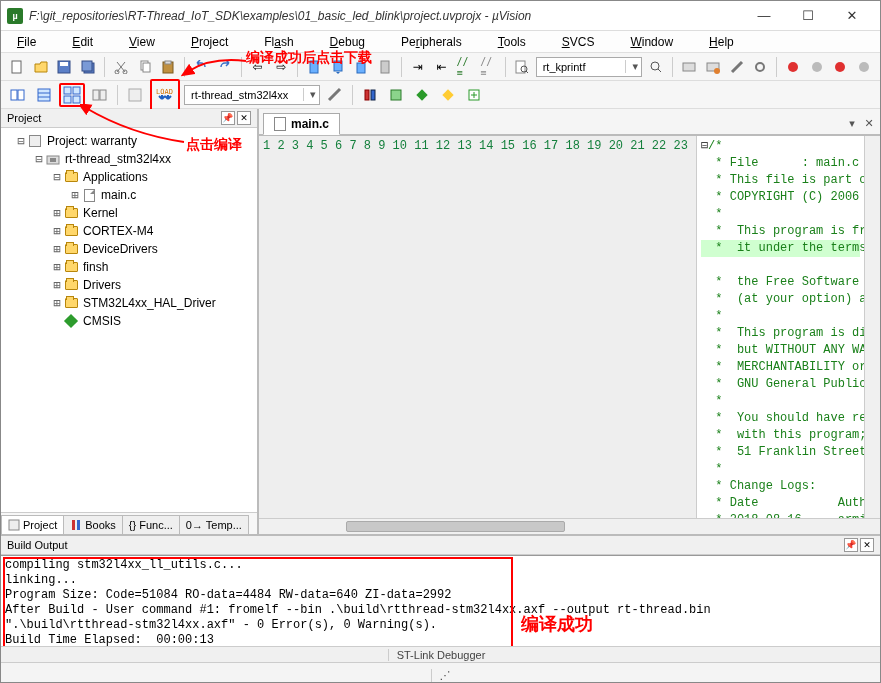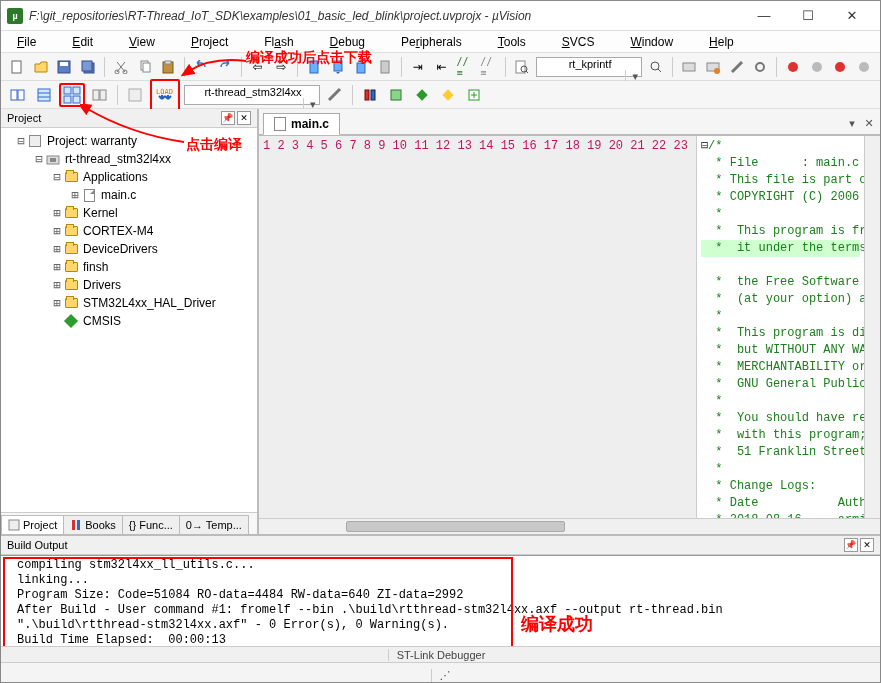--- a/index.html
+++ b/index.html
@@ -56,21 +56,21 @@
     background: #f6f6f6;
     border-bottom: 1px solid #ddd;
     height: 28px;
   }
   .toolbar .sep { width:1px; height:20px; background:#ccc; margin:0 2px; }
   .tbtn { width:22px; height:22px; display:flex;align-items:center;justify-content:center; border:1px solid transparent; border-radius:2px; cursor:default; }
   .tbtn svg { display:block; }
   .combo {
     display:flex; align-items:center;
     border:1px solid #aaa; background:#fff;
-    height:20px; font-size:11px;flex-direction:column;
+    height:20px; font-size:11px;
   }
   .combo span { padding:0 4px 0 6px; }
   .combo .arrow { width:16px; text-align:center; color:#555; border-left:1px solid #ccc; }
 
   
   .redbox { border:2px solid #ff0000 !important; }
   .anno-text { position:absolute; color:#ff0000; font-family:Liberation Mono, monospace; font-size:14px; font-weight:bold; pointer-events:none; z-index:50; }
   .anno-arrow { position:absolute; pointer-events:none; z-index:49; }
 
   
@@ -136,21 +136,21 @@
     padding:3px 10px; font-size:12px; font-weight:bold;
     display:flex; align-items:center; gap:5px;
     margin-bottom:-1px;
   }
   .file-tab .mini-file{width:12px;height:14px;background:#fff;border:1px solid #888;}
   .ftb-right { margin-left:auto; display:flex; gap:3px; padding-bottom:3px; }
   .ftb-btn { width:14px;height:14px;font-size:11px;line-height:12px;text-align:center;color:#555; }
 
   .code-wrap { flex:1; display:flex; background:#fff; overflow:hidden; border-top:1px solid #bbb; }
   .gutter {
-    background:#eee; color:#be185d;
+    background:#eee; color:#15803d;
     font-family:"Consolas","Courier New",monospace; font-size:12px;
     text-align:right; padding:2px 8px 2px 4px;
     border-right:1px solid #ccc;
     line-height:17px;
     min-width:34px;
   }
   .code {
     flex:1;
     font-family:"Consolas","Courier New",monospace; font-size:12px;
     color:#1a801a;
@@ -169,21 +169,21 @@
   
   .build-panel {
     height: 128px;
     background:#fff;
     display:flex; flex-direction:column;
     border-top:2px solid #bbb;
   }
   .build-body {
     flex:1; background:#fff;
     font-family:"Courier New",monospace; font-size:12px;
-    padding:2px 16px;
+    padding:2px 4px;
     white-space:pre;
     overflow:hidden;
     line-height:15px;
     position:relative;
     border-top:1px solid #999;
   }
   .build-redbox { position:absolute; left:2px; top:1px; width:510px; height:91px; border:2px solid #ff0000; pointer-events:none; }
 
   
   .statusbar {

